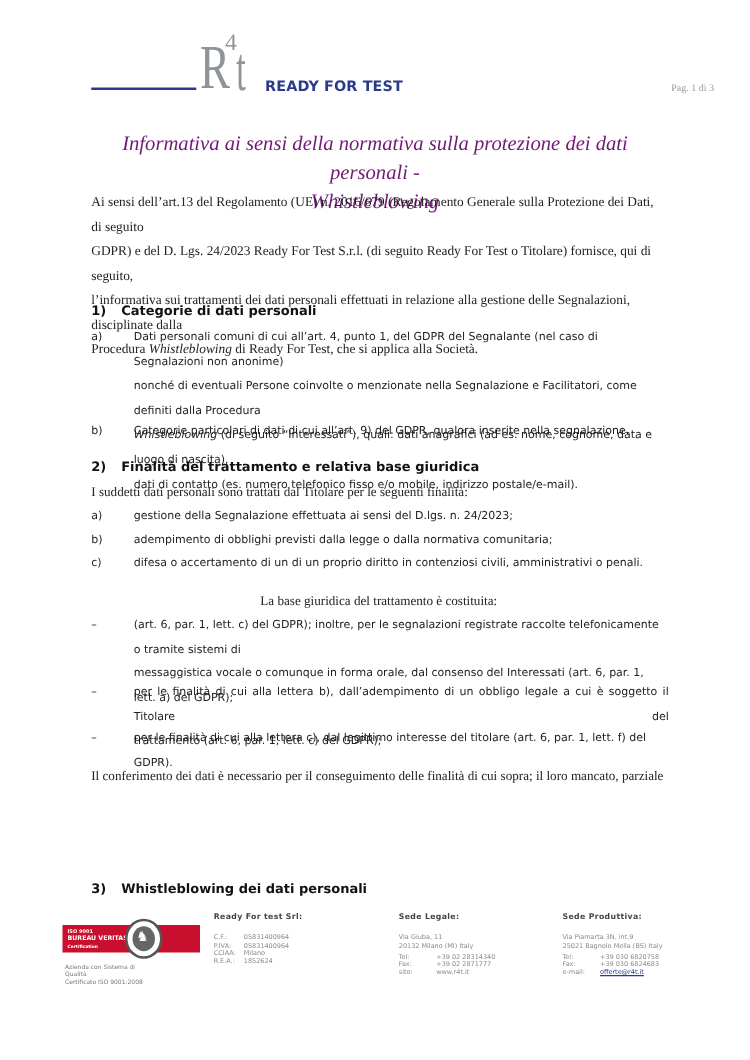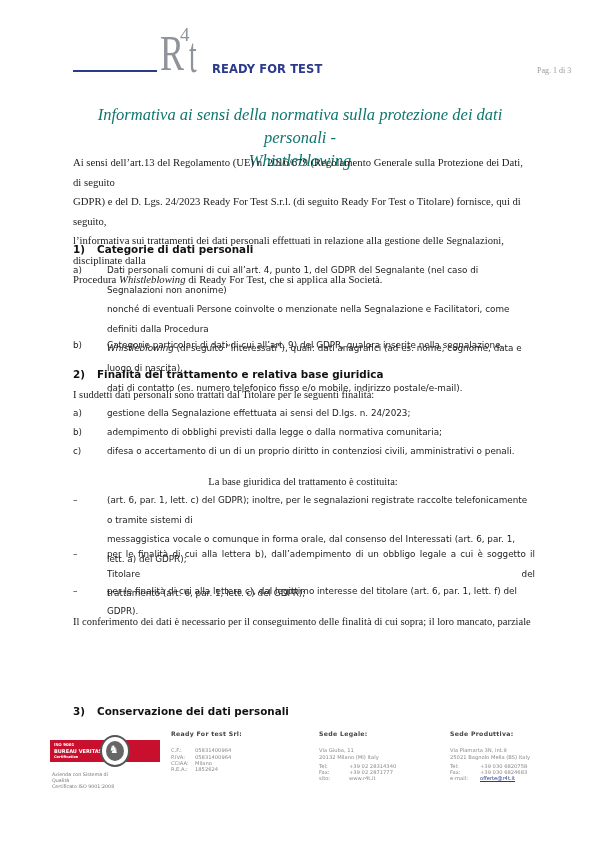--- a/index.html
+++ b/index.html
@@ -9,21 +9,21 @@
   
   .hdr-line { position: absolute; left: 73px; top: 70px; width: 84px; height: 2px; background: #2c3a8c; }
   .logo { position: absolute; left: 160px; top: 25px; width: 50px; height: 52px; }
   .logo .R { position: absolute; left: 0; top: 4px; font-family: "Liberation Serif", serif; font-size: 50px; line-height: 48px; color: #8e9499; transform: scaleX(0.72); transform-origin: left top; }
   .logo .four { position: absolute; left: 20px; top: 0px; font-family: "Liberation Serif", serif; font-size: 19px; line-height: 19px; color: #8e9499; }
   .logo .t { position: absolute; left: 29px; top: 6px; font-family: "Liberation Serif", serif; font-size: 50px; line-height: 48px; color: #8e9499; transform: scaleX(0.55); transform-origin: left top; }
   .brand { position: absolute; left: 212px; top: 62px; font-family: "DejaVu Sans", sans-serif; font-weight: bold; font-size: 11.5px; color: #2c3a8c; letter-spacing: 0.1px; }
   .page-num { position: absolute; left: 537px; top: 66px; font-family: "Liberation Serif", serif; font-size: 8px; color: #9a9a9a; }
 
   
-  .title { position: absolute; left: 70px; top: 103px; width: 460px; text-align: center; font-style: italic; font-size: 16.5px; line-height: 23px; color: #0f766e; }
+  .title { position: absolute; left: 70px; top: 103px; width: 460px; text-align: center; font-style: italic; font-size: 16.5px; line-height: 23px; color: #701a75; }
 
   .txt { position: absolute; left: 73px; width: 460px; font-size: 10.7px; line-height: 19.5px; color: #222; }
   .txt i { font-style: italic; }
   .h2 { position: absolute; left: 73px; font-family: "DejaVu Sans", sans-serif; font-weight: bold; font-size: 10.4px; color: #111; }
   .h2 .n { display: inline-block; width: 24px; }
 
   .li { position: absolute; left: 73px; width: 462px; font-family: "DejaVu Sans", sans-serif; font-size: 8.8px; line-height: 19.6px; color: #222; }
   .li .mk { position: absolute; left: 0; top: 0; }
   .li .body { margin-left: 34px; display: block; }
   .li .body i { font-style: italic; }
@@ -123,21 +123,21 @@
 <div class="li" style="top:582px;">
   <span class="mk">–</span>
   <span class="body">per le finalità di cui alla lettera c), dal legittimo interesse del titolare (art. 6, par. 1, lett. f) del GDPR).</span>
 </div>
 
 <div class="txt" style="top:612px; font-size:10.5px;">
   <div>Il conferimento dei dati è necessario per il conseguimento delle finalità di cui sopra; il loro mancato, parziale</div>
 </div>
 
 <div class="h2" style="top:705px;">
-  <span class="n">3)</span><span>Conservazione dei dati personali</span>
+  <span class="n">3)</span><span>Whistleblowing dei dati personali</span>
 </div>
 
 <div class="bv-band">
   <span class="t1">ISO 9001</span>
   <span class="t2">BUREAU VERITAS</span>
   <span class="t3">Certification</span>
 </div>
 <div class="bv-seal">
   <div class="inner"></div>
   <span class="glyph">♞</span>

